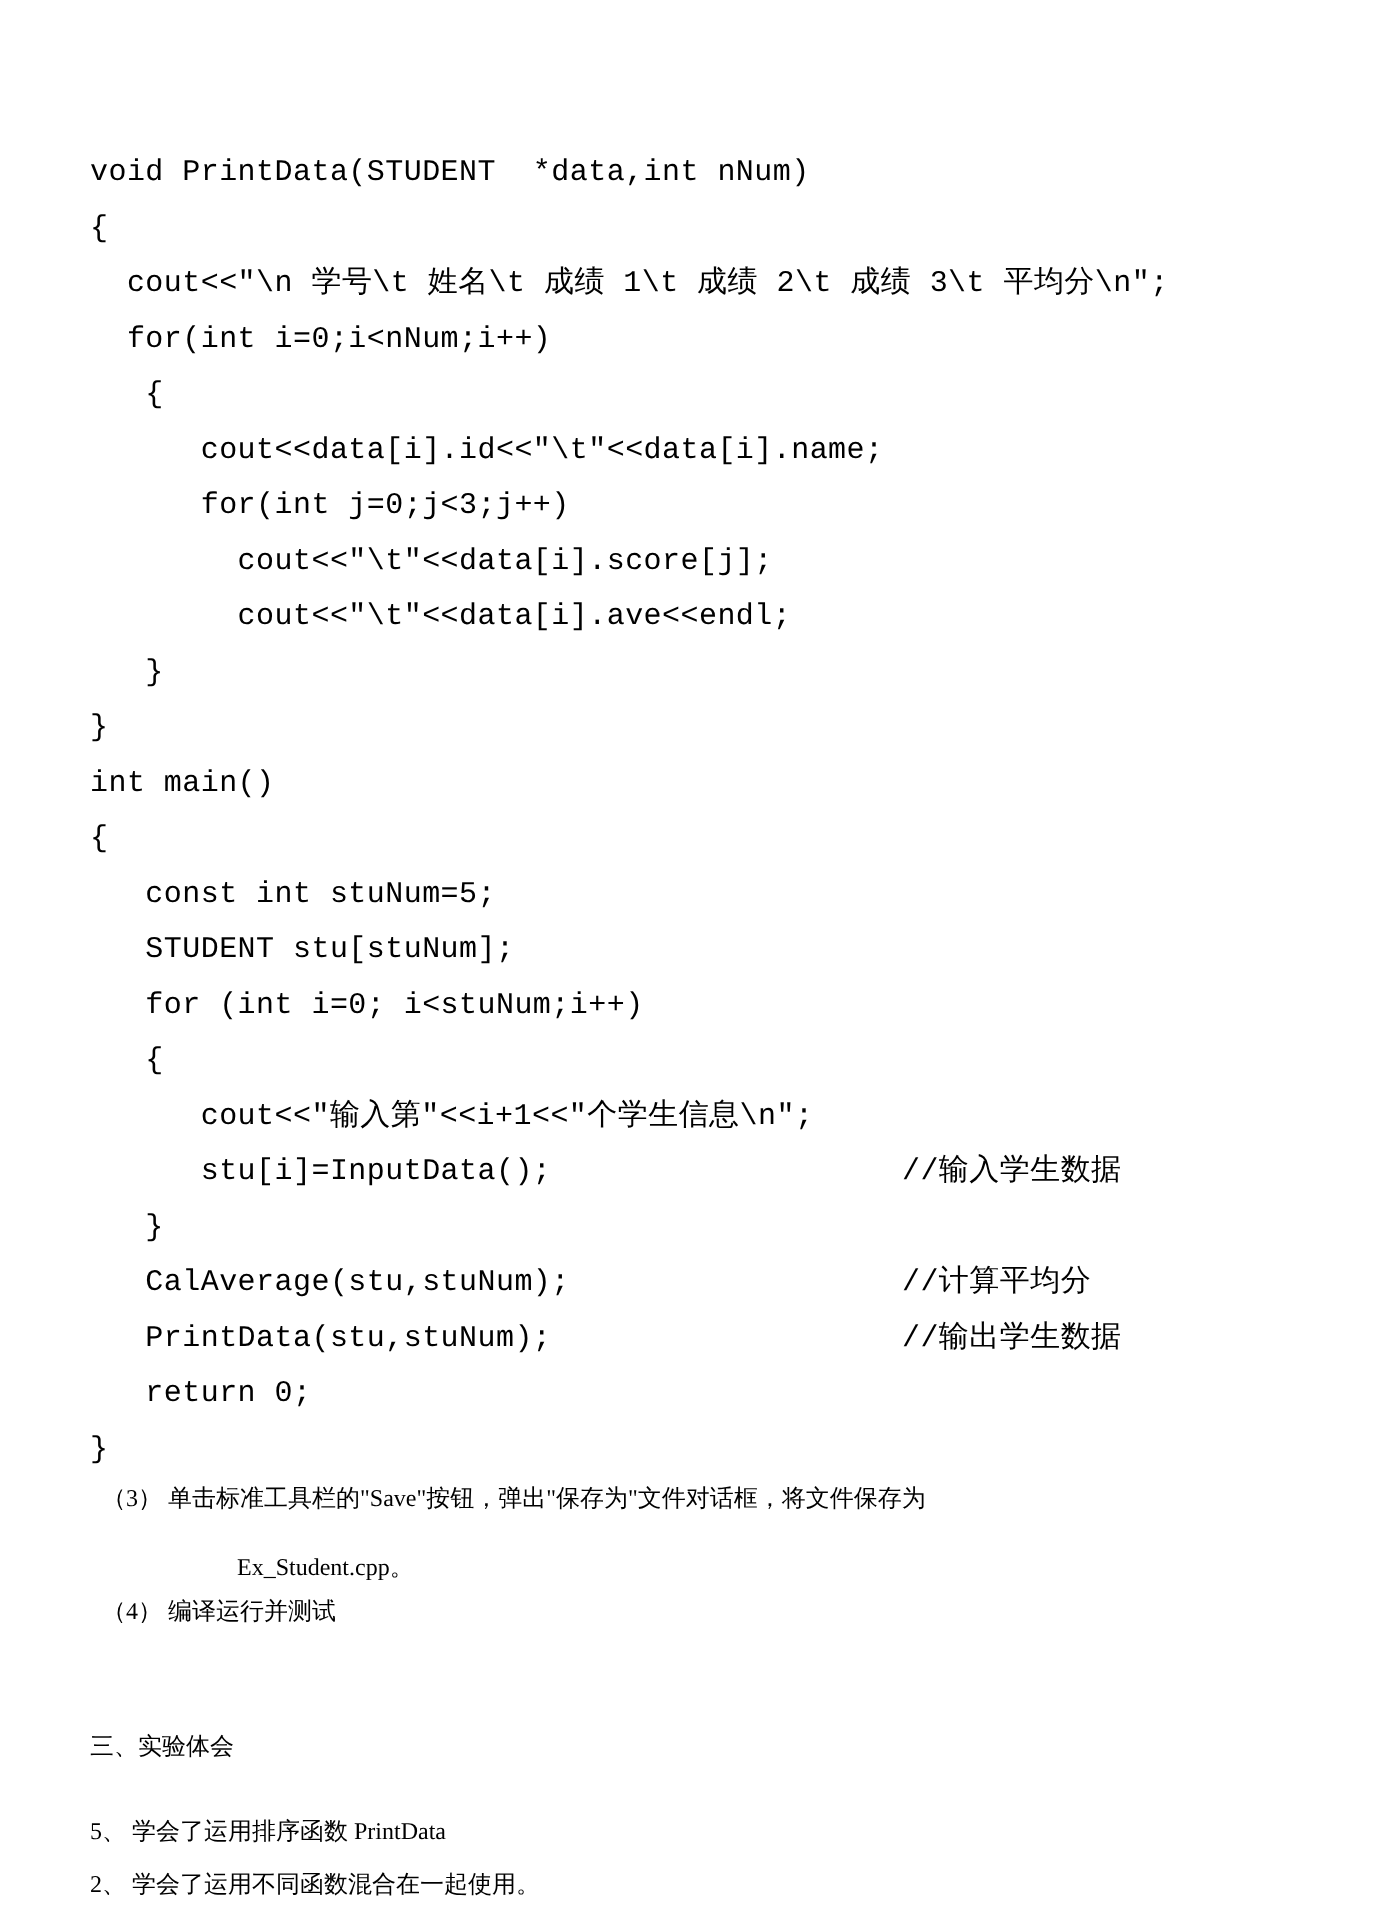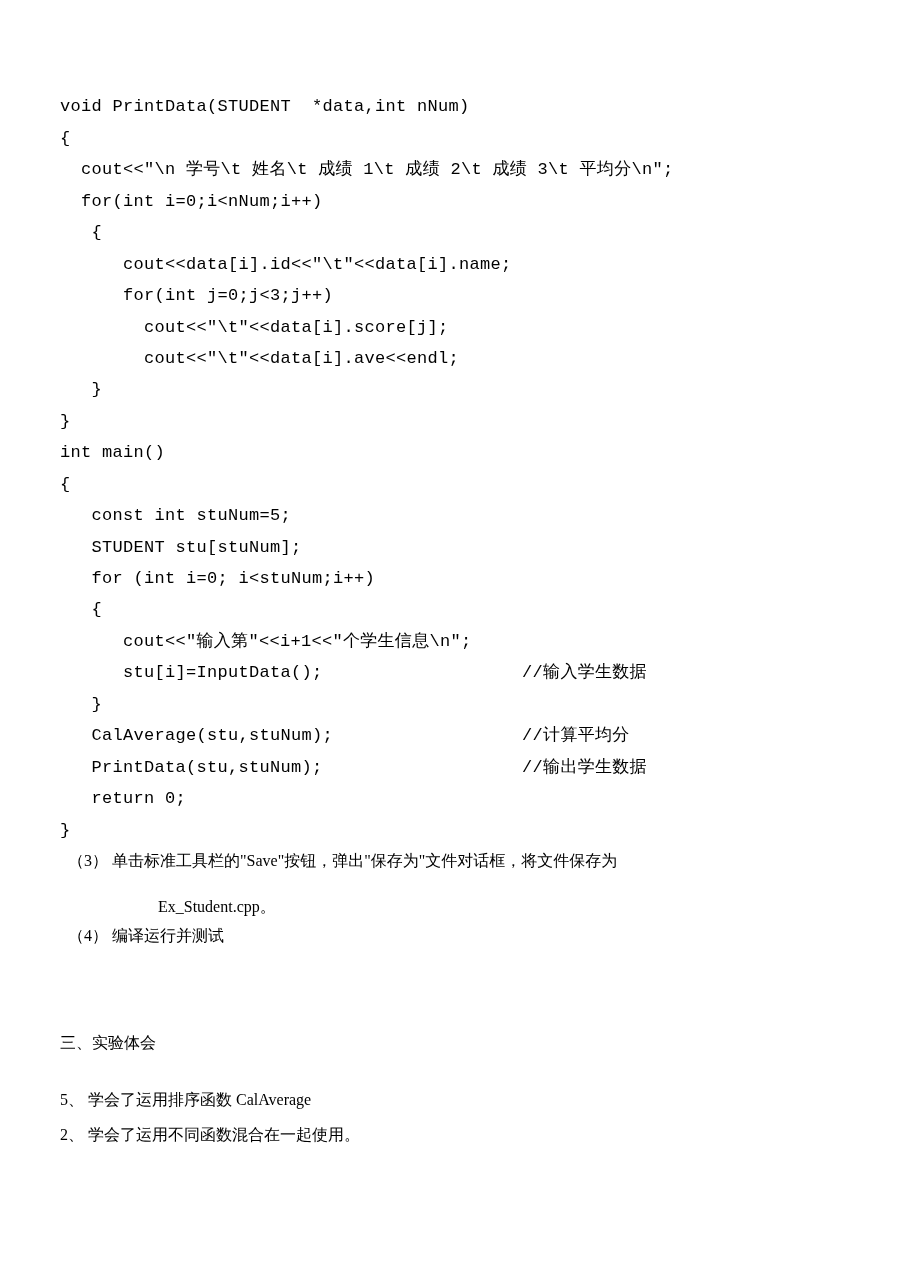--- a/index.html
+++ b/index.html
@@ -9,35 +9,35 @@
       font-family: "SimSun", "宋体", serif;
       font-size: 16px;
       line-height: 1.5;
       color: #000000;
       width: 920px;
       box-sizing: border-box;
     }
     .code-block {
       font-family: "Courier New", "SimSun", monospace;
       white-space: pre;
-      font-size: 17px;
+      font-size: 20px;
       line-height: 1.85;
       letter-spacing: 0.3px;
     }
     .instruction-line {
       font-family: "SimSun", "宋体", serif;
       line-height: 1.85;
       padding-left: 8px;
     }
     .instruction-indent {
       padding-left: 98px;
       margin-top: 16px;
     }
     .section-title {
-      margin-top: 77px;
+      margin-top: 60px;
       margin-bottom: 24px;
       font-family: "SimSun", "宋体", serif;
       font-size: 16px;
       line-height: 1.9;
     }
     .numbered-item {
       font-family: "SimSun", "宋体", serif;
       line-height: 2.2;
       font-size: 16px;
     }
@@ -81,15 +81,15 @@
 <div class="instruction-line instruction-indent">
   <span>Ex_Student.cpp。</span>
 </div>
 <div class="instruction-line">
   <span>（4）  编译运行并测试</span>
 </div>
 
 <div class="section-title">三、实验体会</div>
 
 <div class="numbered-item">
-  <span>5、 学会了运用排序函数 </span><span class="roman">CalAverage</span>
+  <span>5、 学会了运用排序函数 </span><span class="roman">PrintData</span>
 </div>
 <div class="numbered-item">2、 学会了运用不同函数混合在一起使用。</div>
 
 </body></html>

